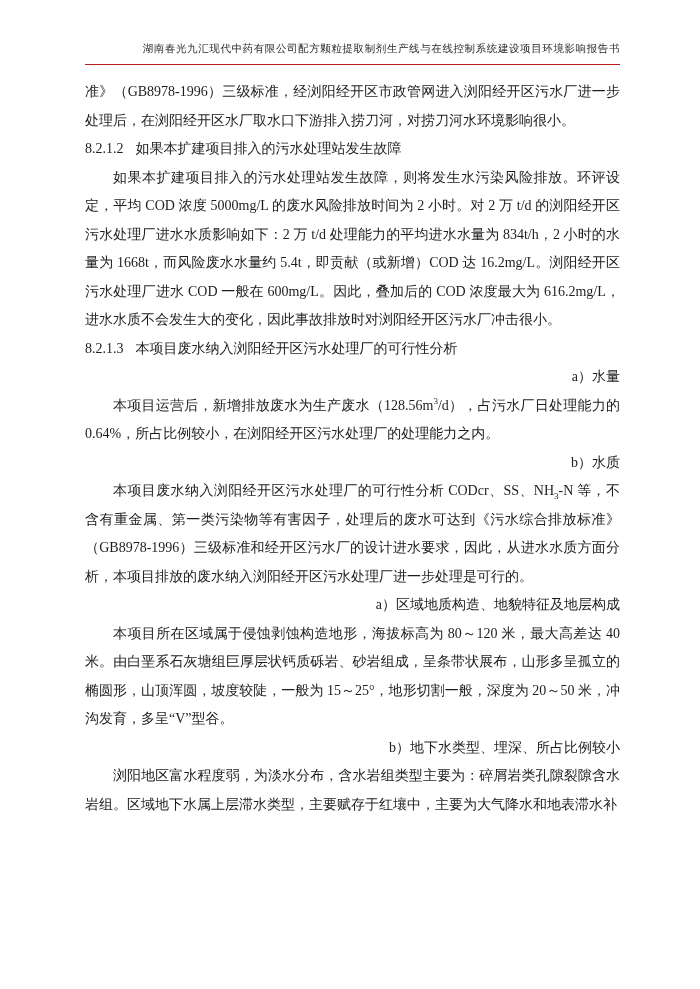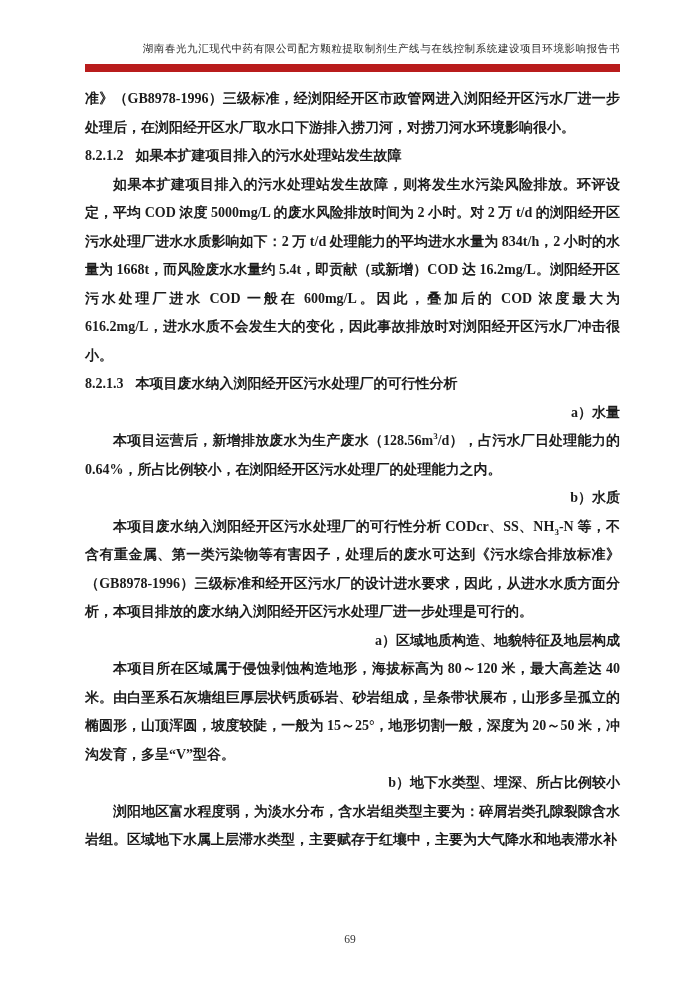--- a/index.html
+++ b/index.html
@@ -13,34 +13,34 @@
     font-family: "Liberation Serif", "DejaVu Serif", serif;
     color: #1c1c1c;
     overflow: hidden;
   }
   .doc-header {
     text-align: right;
     font-size: 10.5px;
     letter-spacing: 0.6px;
     color: #2a2a2a;
     padding-bottom: 8px;
-    border-bottom: 8px solid #b91c1c;
+    border-bottom: 1px solid #b91c1c;
     margin-bottom: 13px;
     white-space: nowrap;
   }
   .doc-body {
     font-size: 14px;
     line-height: 28.5px;
     text-align: justify;
   }
   .doc-body p, .doc-body h3 {
     margin: 0;
     padding: 0;
     font-size: 14px;
-    font-weight: bold;
+    font-weight: normal;
     line-height: 28.5px;
   }
   .para   { text-indent: 2em; }
   .cont   { text-indent: 0; }
   .heading { text-align: left; }
   .heading .h-num { margin-right: 0.85em; }
   .subitem { text-indent: 2em; text-align: right; }
   sup, sub { font-size: 9px; line-height: 0; }
   .doc-footer {
     position: absolute;
@@ -82,15 +82,14 @@
     <p class="subitem">a）区域地质构造、地貌特征及地层构成</p>
 
     <p class="para">本项目所在区域属于侵蚀剥蚀构造地形，海拔标高为 80～120 米，最大高差达 40 米。由白垩系石灰塘组巨厚层状钙质砾岩、砂岩组成，呈条带状展布，山形多呈孤立的椭圆形，山顶浑圆，坡度较陡，一般为 15～25°，地形切割一般，深度为 20～50 米，冲沟发育，多呈“V”型谷。</p>
 
     <p class="subitem">b）地下水类型、埋深、所占比例较小</p>
 
     <p class="para">浏阳地区富水程度弱，为淡水分布，含水岩组类型主要为：碎屑岩类孔隙裂隙含水岩组。区域地下水属上层滞水类型，主要赋存于红壤中，主要为大气降水和地表滞水补</p>
 
   </div>
 
-  <div class="doc-footer">69</div>
 
 </div>
 
 </body></html>

